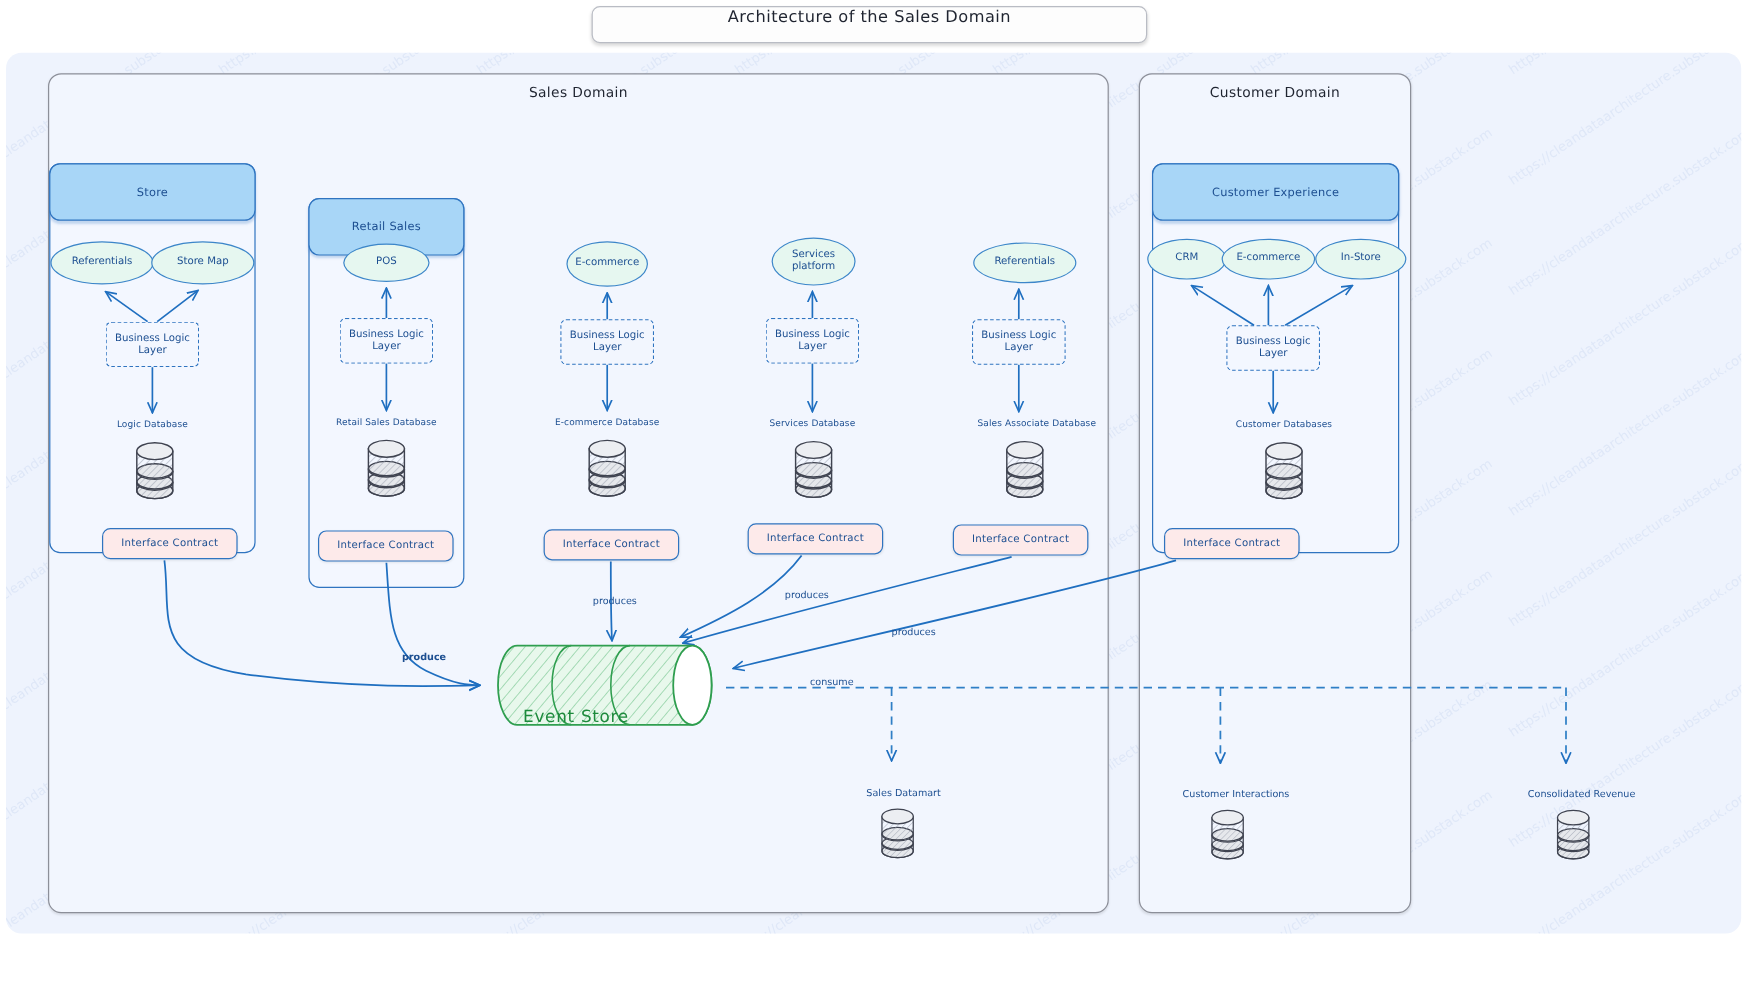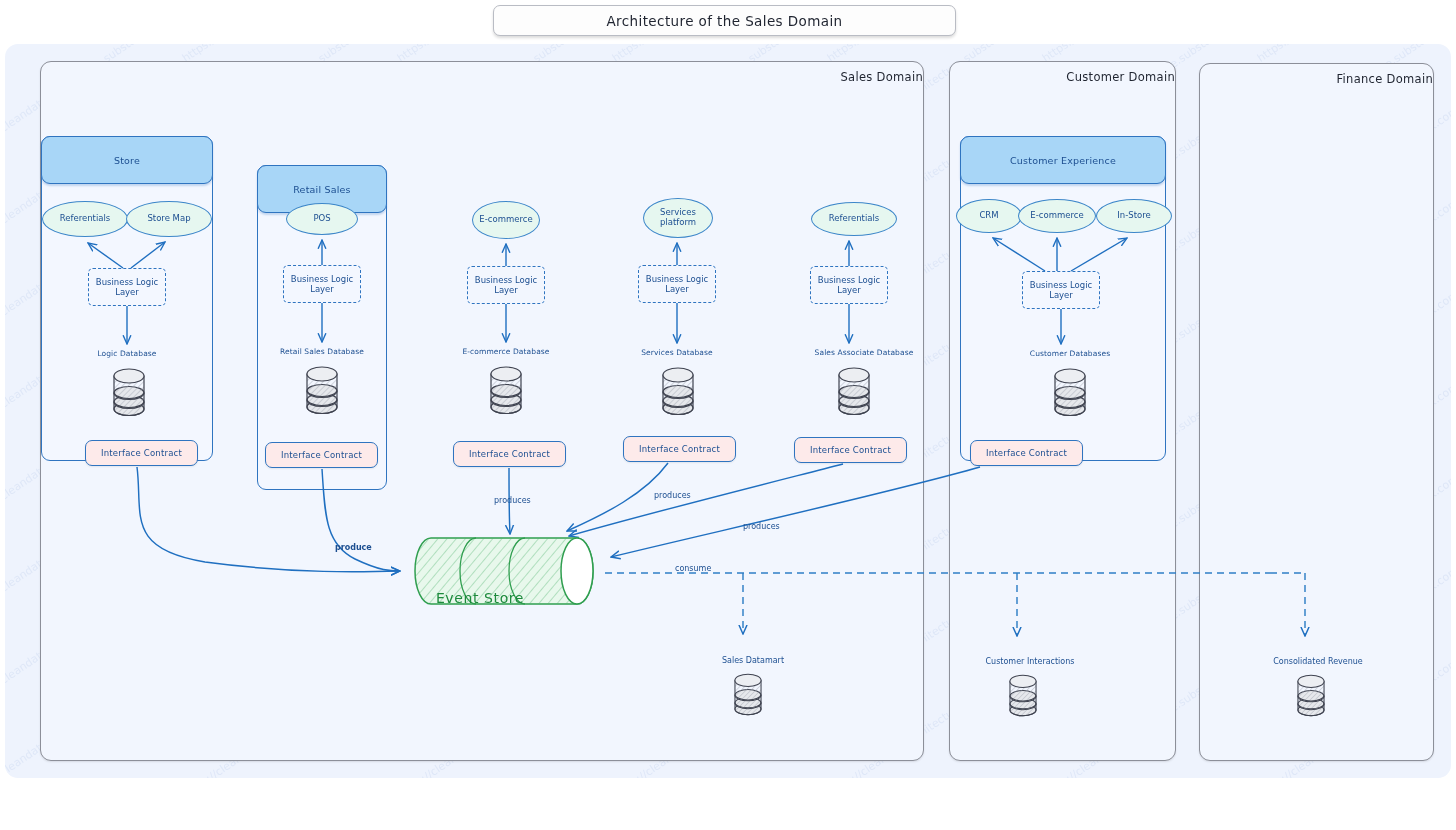--- a/index.html
+++ b/index.html
@@ -7,21 +7,21 @@
     width:1456px; height:830px; background:#ffffff;
     font-family:"DejaVu Sans", sans-serif;
     overflow:hidden;
   }
   #stage{ position:relative; width:1456px; height:830px; background:#ffffff; }
 
   
   #title-bar{
     position:absolute; left:493px; top:5px; width:463px; height:31px;
     background:#fdfdfd; border:1px solid #b9bcc4; border-radius:7px;
-    display:flex; align-items:center; justify-content:center;
+    display:flex; align-items:flex-start; justify-content:center;
     box-shadow:0 2px 3px rgba(0,0,0,.14);
     color:#1f2430; font-size:13.5px; letter-spacing:.4px;
   }
 
   
   #canvas{
     position:absolute; left:5px; top:44px; width:1446px; height:734px;
     background:#eef3fd; border-radius:13px;
     overflow:hidden;
   }
@@ -33,21 +33,21 @@
     transform:rotate(-34deg); transform-origin:left top; opacity:.9;
   }
 
   
   .domain{
     position:absolute; border:1px solid #8c8f99; border-radius:11px;
     background:#f2f6fe; z-index:2;
     box-shadow:0 1px 2px rgba(0,0,0,.10);
   }
   .domain-title{
-    position:absolute; top:8px; left:0; width:100%; text-align:right;
+    position:absolute; top:8px; left:0; width:100%; text-align:center;
     color:#1f2430; font-size:11.5px; letter-spacing:.3px;
   }
 
   
   .lane{
     position:absolute; border:1.4px solid #2f74c0; border-radius:9px;
     background:#f3f7ff; z-index:3;
   }
   .lane-head{
     position:absolute; left:-1px; top:-1px; border:1.4px solid #2f74c0;
@@ -187,23 +187,20 @@
         <div class="wm" style="left: 1035px; top: 746px;">https://cleandataarchitecture.substack.com</div>
         <div class="wm" style="left: 1250px; top: 746px;">https://cleandataarchitecture.substack.com</div>
       </div>
 
     <div class="domain" style="left:35px;top:17px;width:884px;height:700px;">
       <div class="domain-title">Sales Domain</div>
     </div>
     <div class="domain" style="left:944px;top:17px;width:227px;height:700px;">
       <div class="domain-title">Customer Domain</div>
     </div>
-    <div class="domain" style="left:1194px;top:19px;width:235px;height:698px;">
-      <div class="domain-title">Finance Domain</div>
-    </div>
 
     <div class="lane" style="left:36px;top:92px;width:172px;height:325px;">
       <div class="lane-head" style="width:172px;height:48px;">Store</div>
     </div>
     <div class="ellipse" style="left:37px;top:157px;width:86px;height:36px;">Referentials</div>
     <div class="ellipse" style="left:121px;top:157px;width:86px;height:36px;">Store Map</div>
     <div class="bll" style="left:83px;top:224px;width:78px;height:38px;">Business Logic Layer</div>
     <div class="db-label" style="left:62px;top:305px;width:120px;">Logic Database</div>
     <div class="db-cyl" style="left:101px;top:318px;">
       <svg width="46" height="57" viewBox="0 0 46 57">

